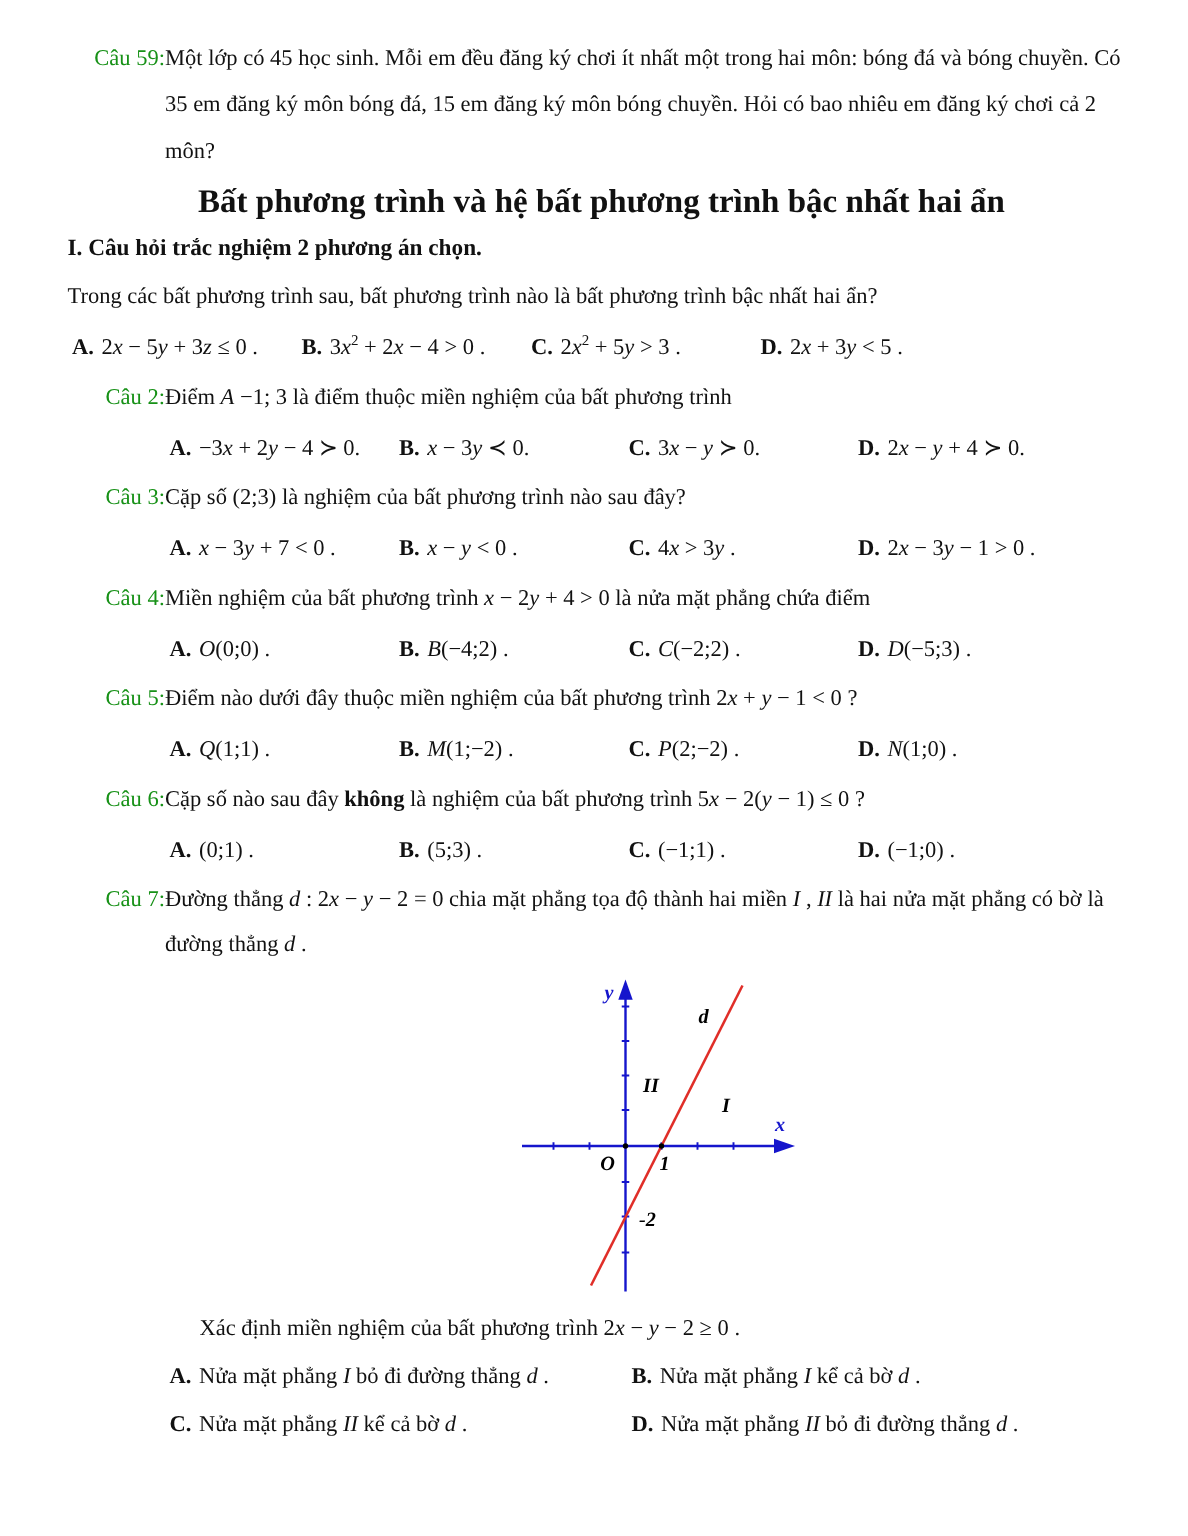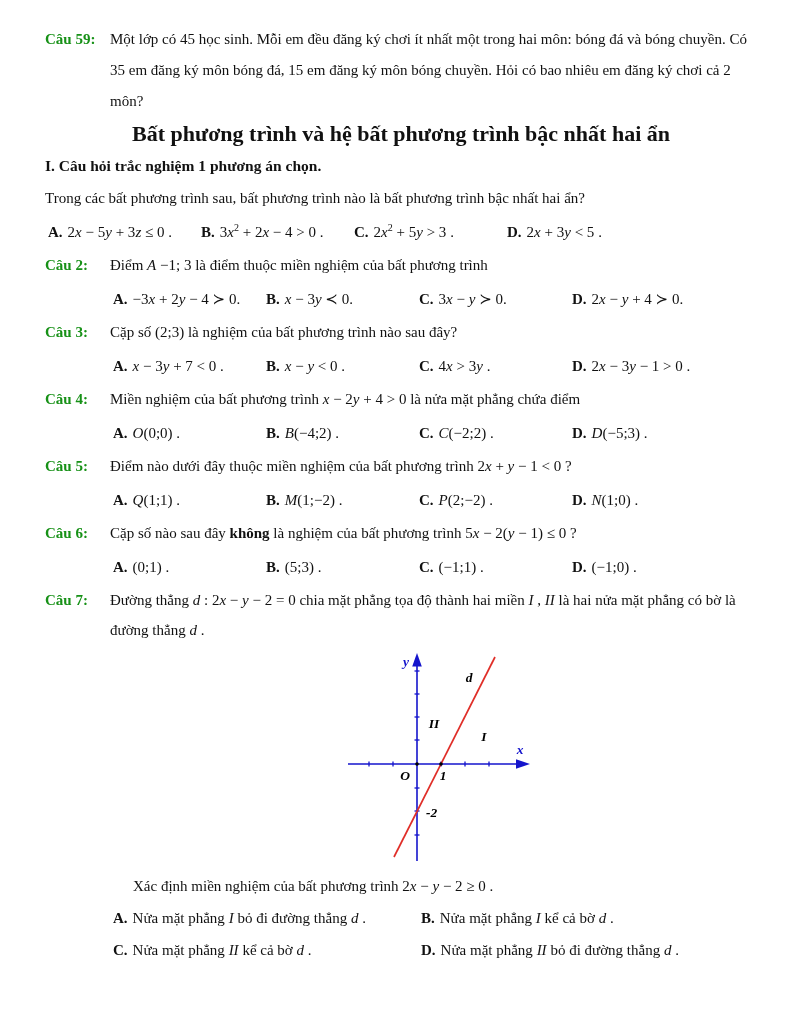--- a/index.html
+++ b/index.html
@@ -6,21 +6,21 @@
   *{ box-sizing:border-box; }
   html,body{ margin:0; padding:0; background:#ffffff; }
   .page{
     position:relative; width:792px; height:1024px; overflow:hidden;
     background:#ffffff; color:#111;
     font-family:"Liberation Serif","DejaVu Serif","DejaVu Sans",serif;
     font-size:15px; line-height:30px;
     padding:24px 35px 0 45px;
   }
   .qrow{ display:flex; }
-  .qlabel{ flex:0 0 65px; width:65px; font-weight:bold; color:var(--green); }
+  .qlabel{ flex:0 0 65px; width:65px; font-weight:normal; color:var(--green);text-align:right; }
   .qbody{ flex:1; min-width:0; }
   .question{ margin-bottom:3px; }
   .qtext{ margin-bottom:4px; }
   .opts{ display:flex; padding-left:3px;align-items:center; }
   .opt{ flex:0 0 153px; white-space:nowrap; }
   .opt:last-child{ flex:1; }
   .okey{ font-weight:bold; margin-right:5px; }
   .opts2{ display:flex; padding-left:3px; margin-top:2px;justify-content:flex-end; }
   .opt2{ flex:0 0 308px; white-space:nowrap; }
   .opt2:last-child{ flex:1; }
@@ -44,21 +44,21 @@
 
 <div class="page">
 
   <div class="qrow question intro">
     <div class="qlabel">Câu 59:</div>
     <div class="qbody">Một lớp có 45 học sinh. Mỗi em đều đăng ký chơi ít nhất một trong hai môn: bóng đá và bóng chuyền. Có 35 em đăng ký môn bóng đá, 15 em đăng ký môn bóng chuyền. Hỏi có bao nhiêu em đăng ký chơi cả 2 môn?</div>
   </div>
 
   <div class="doc-title">Bất phương trình và hệ bất phương trình bậc nhất hai ẩn</div>
 
-  <div class="section-heading">I. Câu hỏi trắc nghiệm 1 phương án chọn.</div>
+  <div class="section-heading">I. Câu hỏi trắc nghiệm 2 phương án chọn.</div>
 
   <div class="qrow question">
     <div class="qbody">
       <div class="qtext">Trong các bất phương trình sau, bất phương trình nào là bất phương trình bậc nhất hai ẩn?</div>
       <div class="opts">
         <div class="opt"><b class="okey">A.</b><span><span class="m">2<i>x</i> − 5<i>y</i> + 3<i>z</i> ≤ 0</span> .</span></div>
         <div class="opt"><b class="okey">B.</b><span><span class="m">3<i>x</i><sup>2</sup> + 2<i>x</i> − 4 &gt; 0</span> .</span></div>
         <div class="opt"><b class="okey">C.</b><span><span class="m">2<i>x</i><sup>2</sup> + 5<i>y</i> &gt; 3</span> .</span></div>
         <div class="opt"><b class="okey">D.</b><span><span class="m">2<i>x</i> + 3<i>y</i> &lt; 5</span> .</span></div>
       </div>

